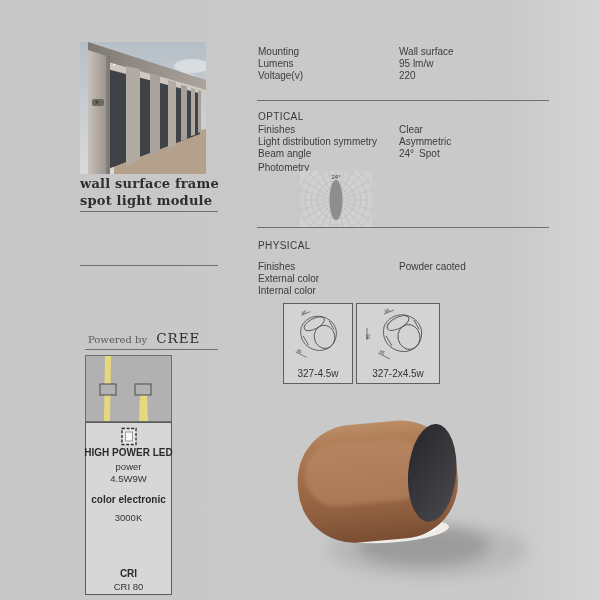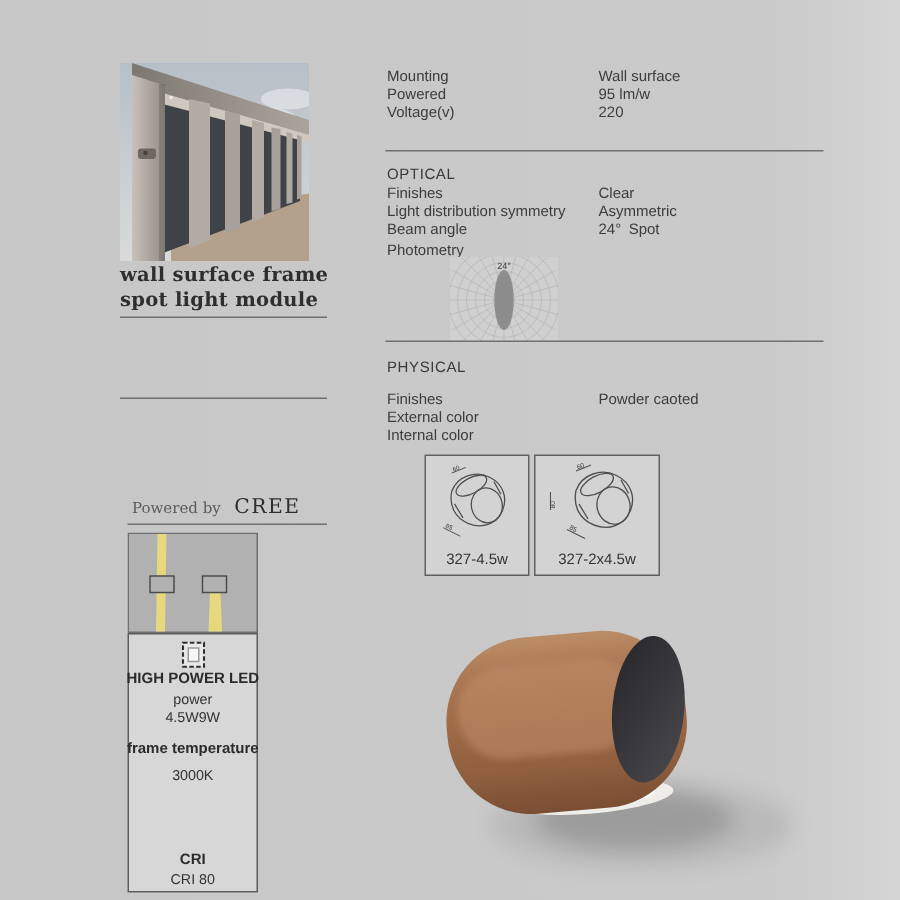--- a/index.html
+++ b/index.html
@@ -134,33 +134,33 @@
   <div class="abs info-box">
     <span class="chip">
       <svg width="20" height="21" viewBox="0 0 20 21">
         <rect x="3" y="2.5" width="14" height="16" fill="#e9e9e9" stroke="#2f2f2f" stroke-width="1.4" stroke-dasharray="3 1.6"></rect>
         <rect x="6.5" y="6" width="7" height="9" fill="#f7f7f7" stroke="#9a9a9a"></rect>
       </svg>
     </span>
     <span class="ln b" style="top:24px;">HIGH POWER LED</span>
     <span class="ln" style="top:38px;">power</span>
     <span class="ln" style="top:50px;">4.5W9W</span>
-    <span class="ln b" style="top:71px;">frame temperature</span>
+    <span class="ln b" style="top:71px;">color electronic</span>
     <span class="ln" style="top:89px;">3000K</span>
     <span class="ln b" style="top:145px;">CRI</span>
     <span class="ln" style="top:158px;">CRI 80</span>
   </div>
 
   <div class="abs spec-table gen-table">
     <div class="spec-row">
       <span class="lab">Mounting</span>
       <span class="val">Wall surface</span>
     </div>
     <div class="spec-row">
-      <span class="lab">Powered</span>
+      <span class="lab">Lumens</span>
       <span class="val">95 lm/w</span>
     </div>
     <div class="spec-row">
       <span class="lab">Voltage(v)</span>
       <span class="val">220</span>
     </div>
   </div>
 
   <div class="rule" style="left:257px;top:100px;width:292px;"></div>
 

